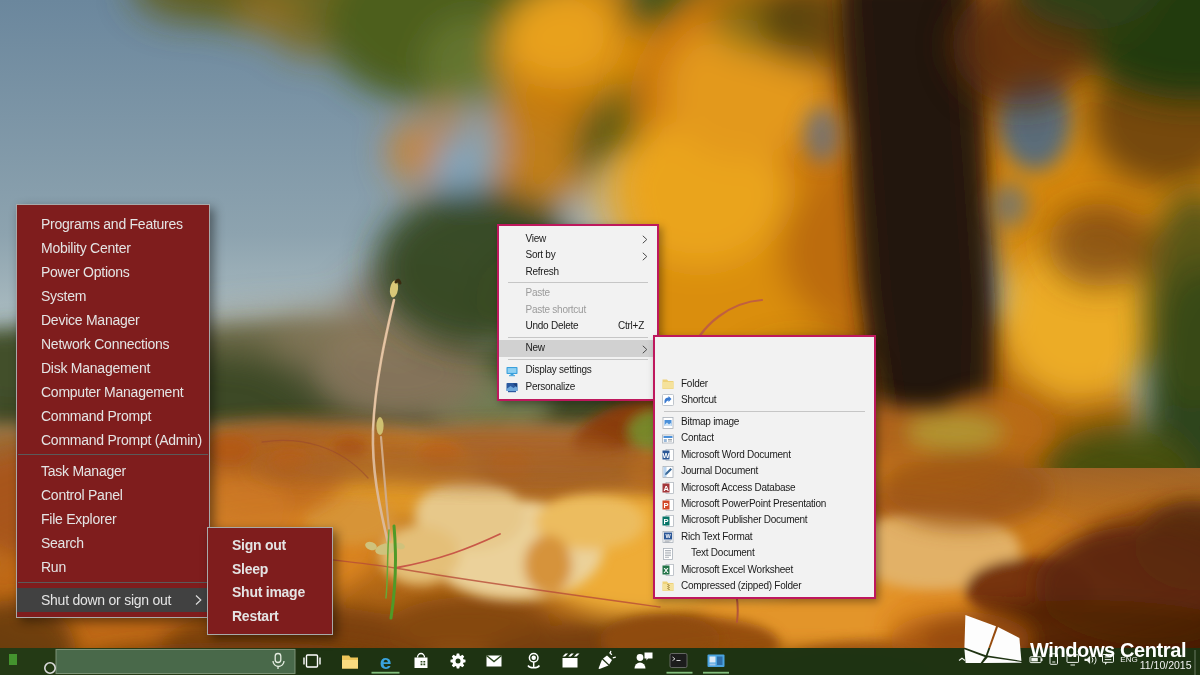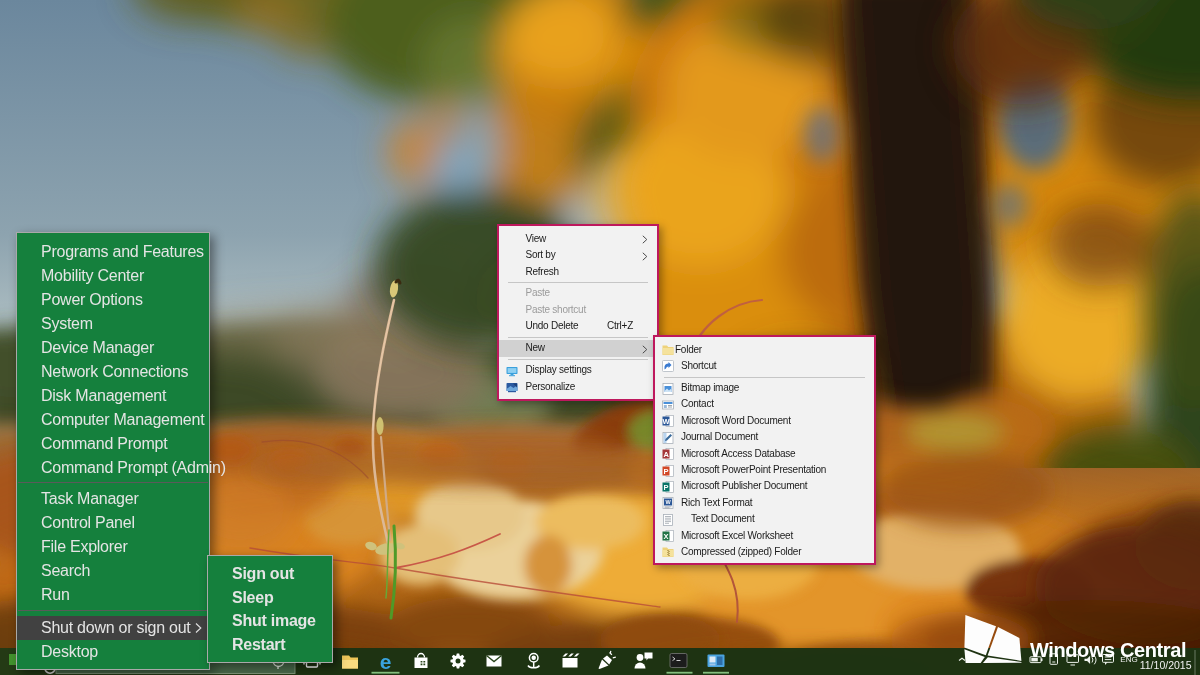--- a/index.html
+++ b/index.html
@@ -1,20 +1,20 @@
 <!DOCTYPE html>
 <html><head>
 <meta charset="utf-8">
 <style>
   html,body{margin:0;padding:0;}
   #stage{position:relative;width:1200px;height:675px;overflow:hidden;
     font-family:"Liberation Sans",sans-serif;background:#87a7be;}
   #bg{position:absolute;left:0;top:0;}
-  .menu-dark{position:absolute;background:#15803d;border:1px solid #a9a9a9;
-    box-shadow:4px 4px 10px rgba(0,0,0,0.45);color:#e4e4e4;font-size:16px;letter-spacing:-0.25px;margin-top:28px;}
+  .menu-dark{position:absolute;background:#7f1d1d;border:1px solid #a9a9a9;
+    box-shadow:4px 4px 10px rgba(0,0,0,0.45);color:#e4e4e4;font-size:14px;letter-spacing:-0.25px;}
   .menu-dark .it{height:24px;line-height:24px;padding-left:24px;white-space:nowrap;}
   .menu-dark .sep{height:1px;background:#5a5a5a;margin:0 1px;}
   .menu-light{position:absolute;background:#f2f2f2;border:2px solid #be185d;
     box-shadow:3px 3px 8px rgba(0,0,0,0.35);color:#1b1b1b;font-size:10px;letter-spacing:-0.25px;}
   .menu-light .it{height:16.5px;line-height:16.5px;padding-left:27px;white-space:nowrap;position:relative;}
   .menu-light .sep{height:1px;background:#c6c6c6;margin:2.2px 9px;}
   .dis{color:#9b9b9b;}
   .chev{position:absolute;}
   .ico{position:absolute;left:7px;top:2.5px;width:12px;height:12px;}
 </style>
@@ -374,21 +374,20 @@
   <div class="it">Control Panel</div>
   <div class="it">File Explorer</div>
   <div class="it">Search</div>
   <div class="it">Run</div>
   <div class="sep" style="margin-top:3px;margin-bottom:5px;"></div>
   <div class="it" style="background:#414141;position:relative;">Shut down or sign out
     <svg class="chev" style="right:7px;top:6px;" width="7" height="12" viewBox="0 0 7 12">
           <path d="M1,1.5 L5.8,6 L1,10.5" fill="none" stroke="#dcdcdc" stroke-width="1.2"></path>
         </svg>
   </div>
-  <div class="it">Desktop</div>
   <div style="height:5px"></div>
 </div>
 
 <div class="menu-dark" id="powsub" style="left:207px;top:527px;width:124px;font-weight:bold;">
   <div style="height:6px"></div>
   <div class="it" style="line-height:23.5px;height:23.5px;padding-left:24px;">Sign out</div>
   <div class="it" style="line-height:23.5px;height:23.5px;padding-left:24px;">Sleep</div>
   <div class="it" style="line-height:23.5px;height:23.5px;padding-left:24px;">Shut image</div>
   <div class="it" style="line-height:23.5px;height:23.5px;padding-left:24px;">Restart</div>
   <div style="height:6px"></div>
@@ -403,21 +402,21 @@
   </div>
   <div class="it">Sort by
     <svg class="chev" style="right:9px;top:4.5px;" width="6" height="9" viewBox="0 0 6 9">
           <path d="M0.8,0.8 L4.8,4.5 L0.8,8.2" fill="none" stroke="#4a4a4a" stroke-width="1"></path>
         </svg>
   </div>
   <div class="it">Refresh</div>
   <div class="sep"></div>
   <div class="it dis">Paste</div>
   <div class="it dis">Paste shortcut</div>
-  <div class="it">Undo Delete<span style="position:absolute;right:24px;">Ctrl+Z</span></div>
+  <div class="it">Undo Delete<span style="position:absolute;right:13px;">Ctrl+Z</span></div>
   <div class="sep"></div>
   <div class="it" style="background:#d1d1d1;">New
     <svg class="chev" style="right:9px;top:4.5px;" width="6" height="9" viewBox="0 0 6 9">
           <path d="M0.8,0.8 L4.8,4.5 L0.8,8.2" fill="none" stroke="#4a4a4a" stroke-width="1"></path>
         </svg>
   </div>
   <div class="sep"></div>
   <div class="it">
     <svg class="ico" viewBox="0 0 12 12">
           <rect x="0.5" y="2" width="11" height="7" rx="0.8" fill="#3aa0dc"></rect>
@@ -432,21 +431,21 @@
           <path d="M0.5,8 l4,-3 3,2 4,-3 0,6 -11,0 z" fill="#6fa8dc"></path>
           <path d="M7,2.5 l4,0 0,4" fill="#1c3f78"></path>
           <rect x="2" y="10" width="8" height="1.2" fill="#2b5aa0"></rect>
         </svg>
     Personalize</div>
   <div style="height:3.5px"></div>
 </div>
 
 <div class="menu-light" id="newsub" style="left:653px;top:334.5px;width:219px;">
   <div style="height:5px"></div>
-  <div class="it" style="height:16.4px;line-height:16.4px;padding-left:20px;">
+  <div class="it" style="height:16.4px;line-height:16.4px;padding-left:26px;margin-top:34px;">
     <svg class="ico" viewBox="0 0 12 12">
           <path d="M0.5,1.5 l4.5,0 1.2,1.5 5.3,0 0,8 -11,0 z" fill="#eed27a"></path>
           <path d="M0.5,4 l11,0 0,6.5 -11,0 z" fill="#f5e29c"></path>
         </svg>
     Folder</div>
   <div class="it" style="height:16.4px;line-height:16.4px;padding-left:26px;">
     <svg class="ico" viewBox="0 0 12 12">
           <rect x="0.5" y="0.5" width="11" height="11" rx="1" fill="#fff" stroke="#b0b8c0" stroke-width="0.8"></rect>
           <path d="M2.5,9.5 l0,-3 a4,4 0 0 1 4,-3 l0,-1.5 3,3 -3,3 0,-1.5 a2.5,2.5 0 0 0 -2.5,2 z" fill="#3a7ad0"></path>
         </svg>

